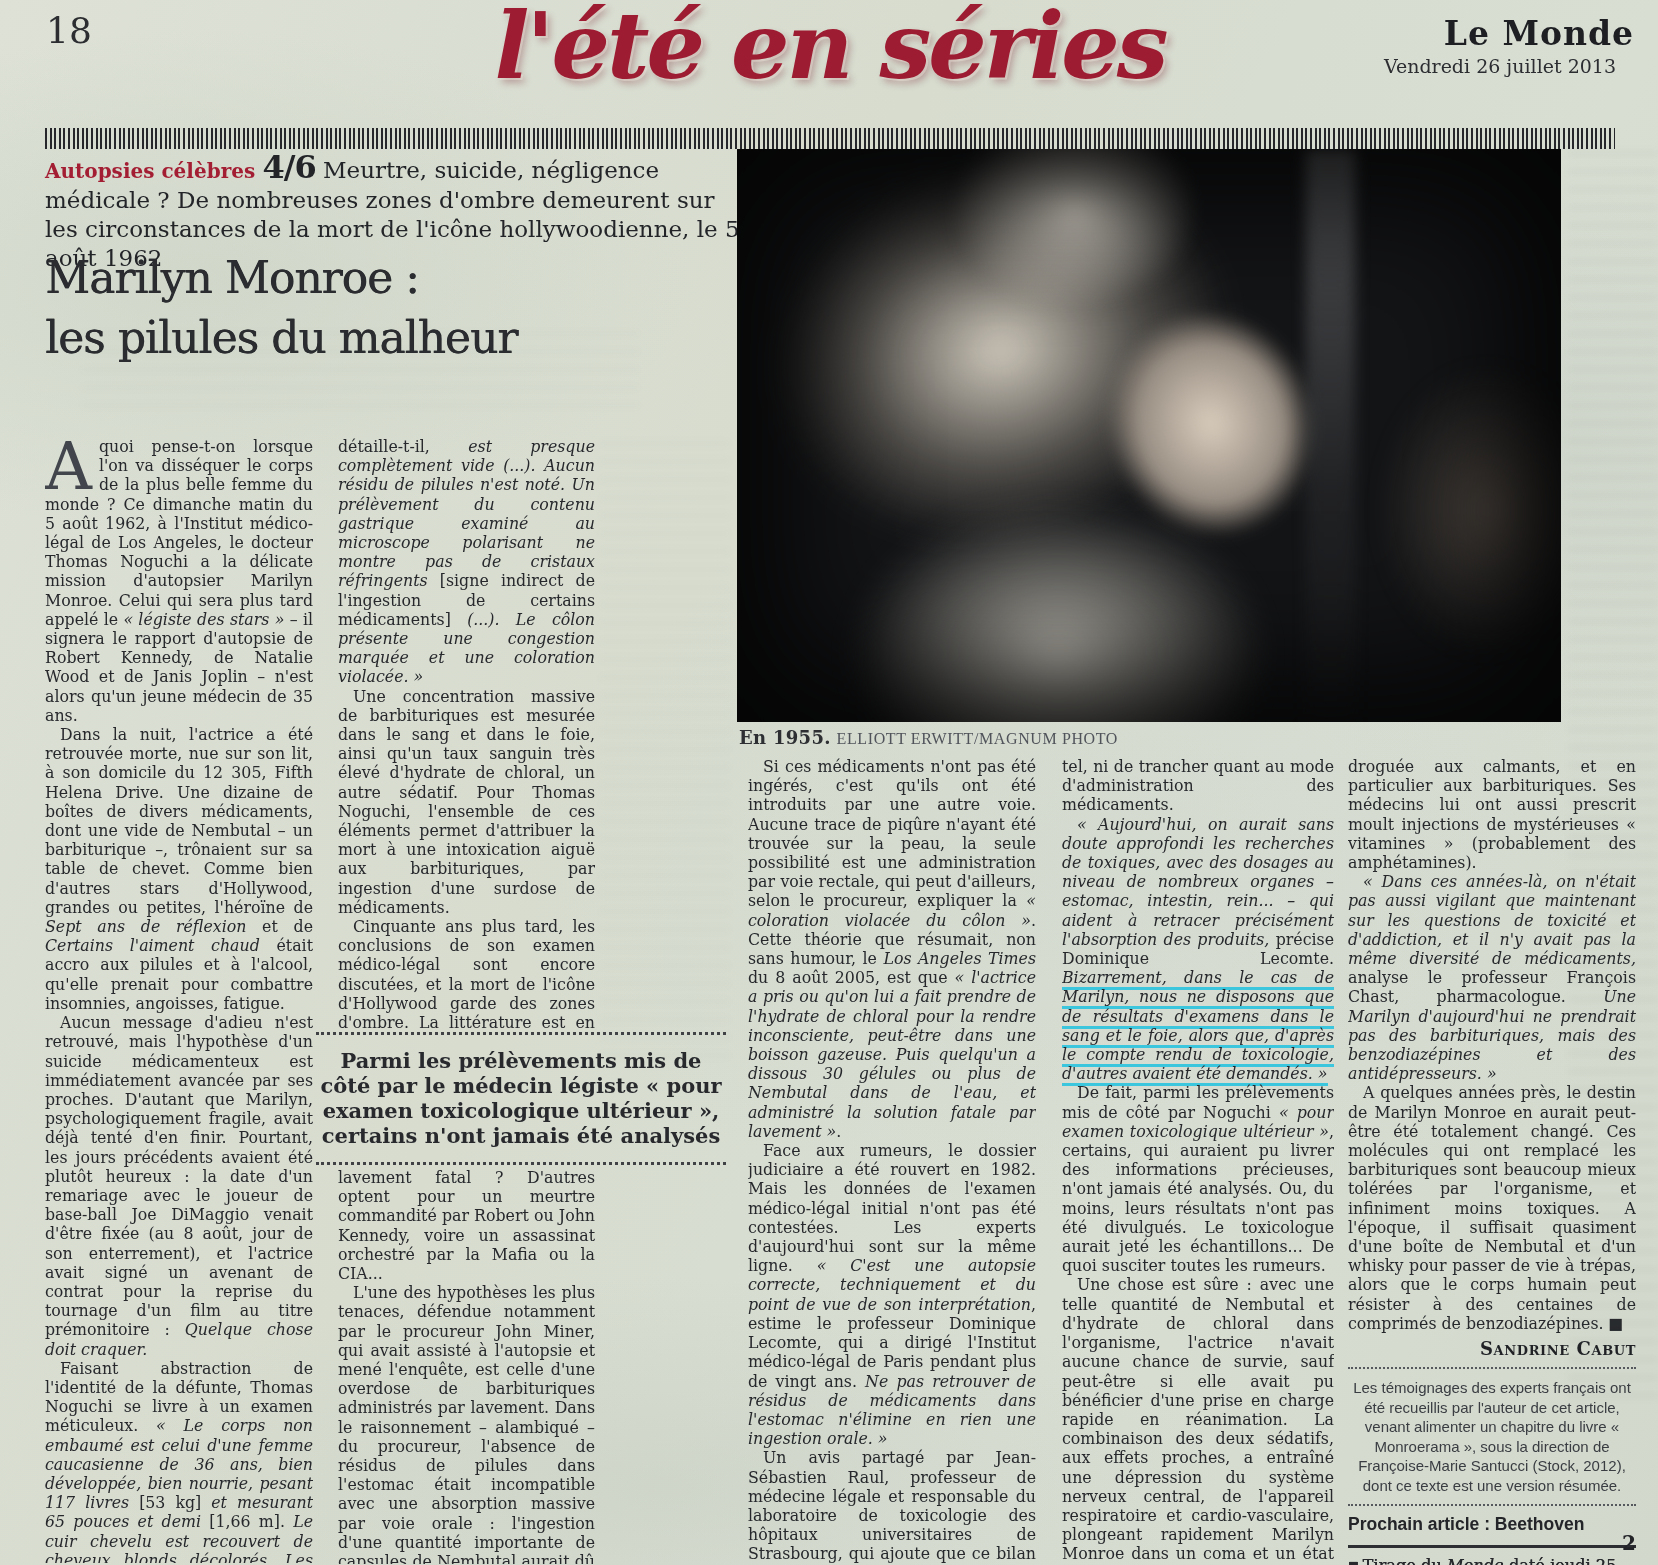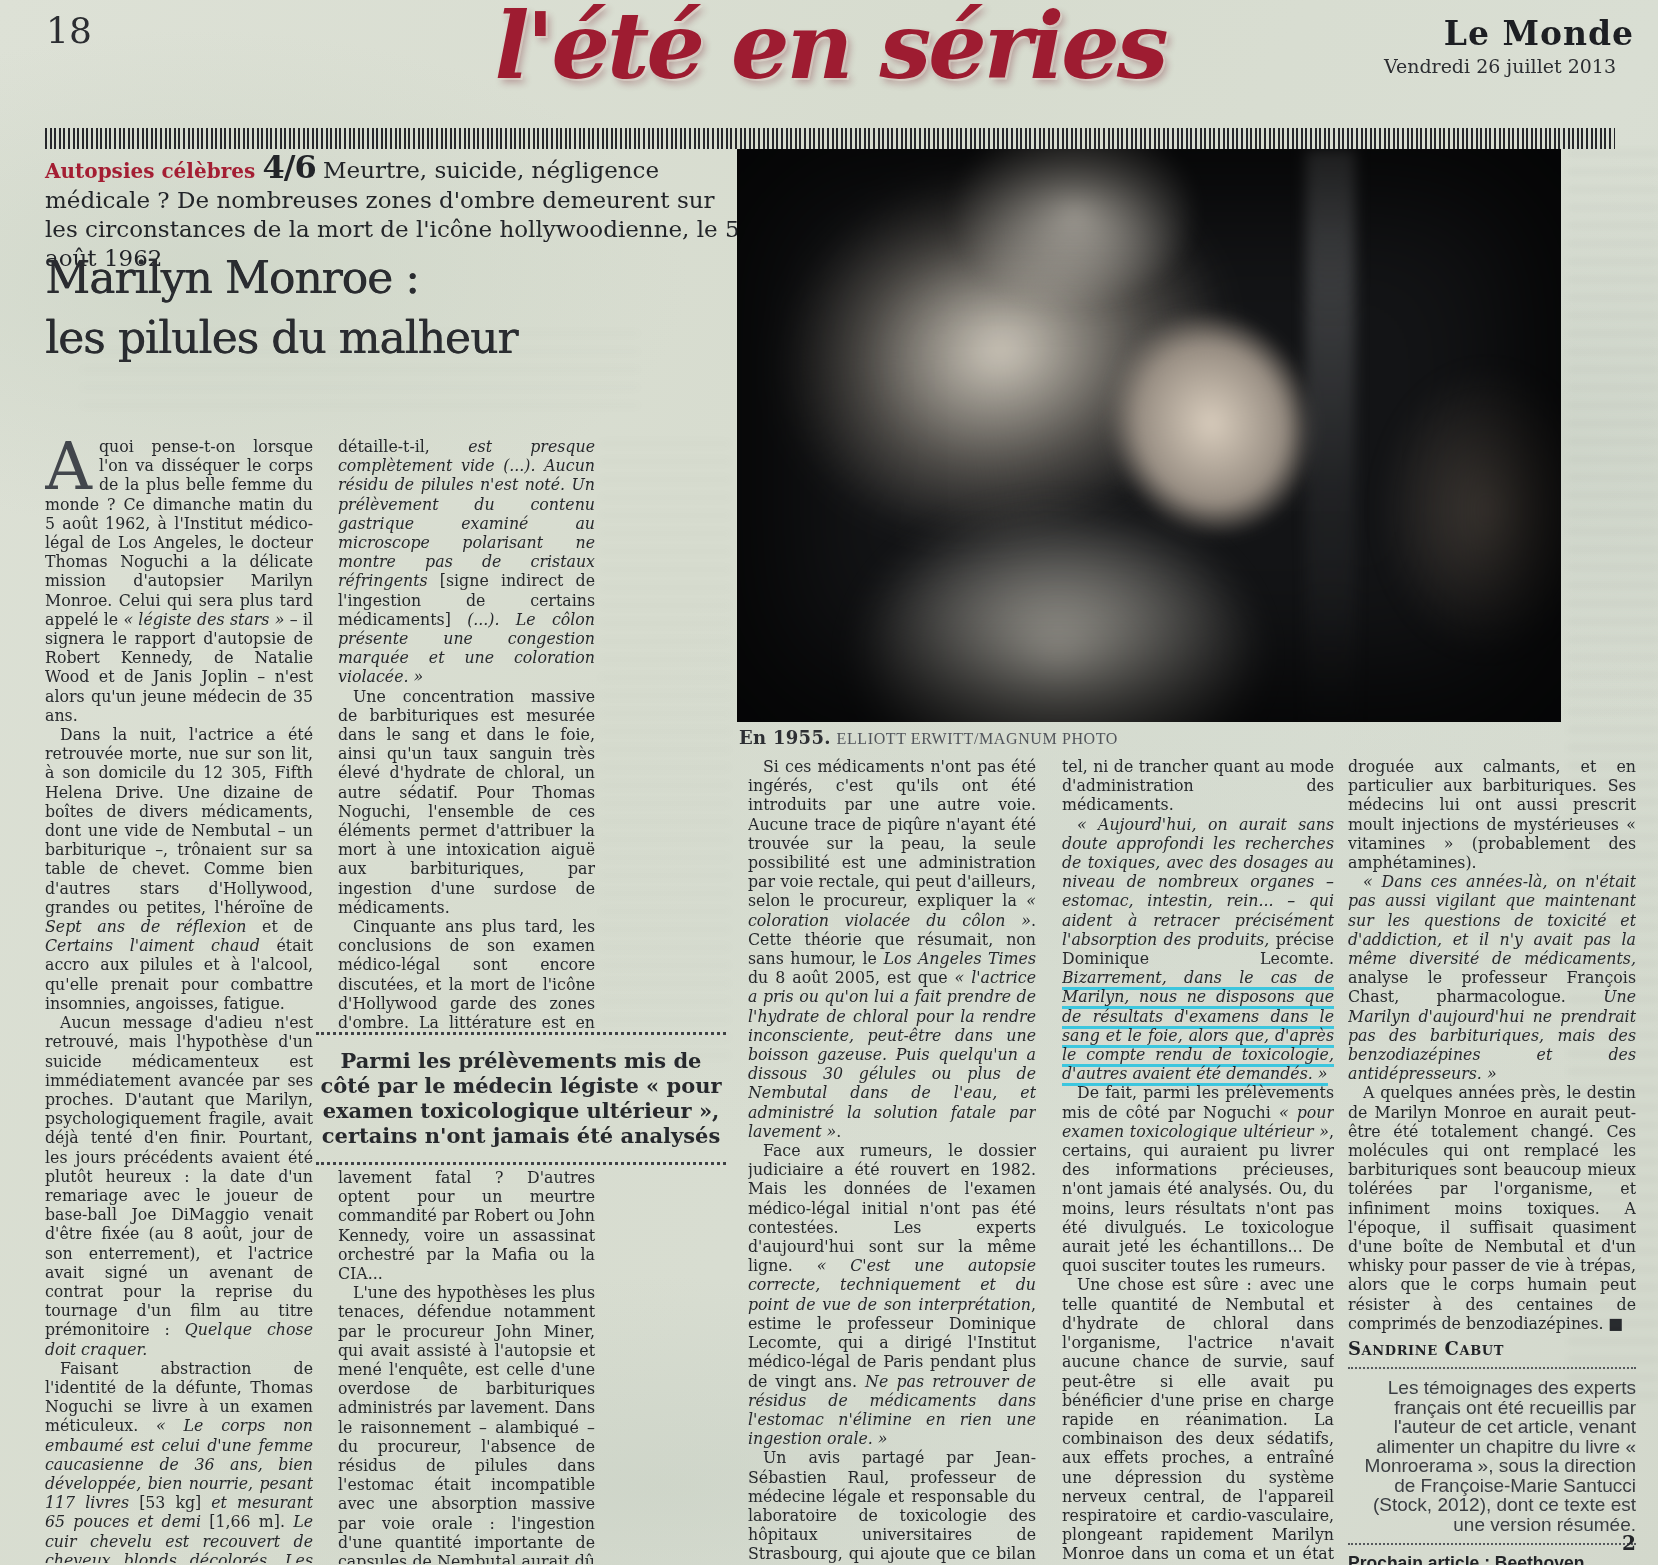--- a/index.html
+++ b/index.html
@@ -61,24 +61,24 @@
   #col2a{left:338px;top:437px;width:257px;height:592px;}
   #col2b{left:338px;top:1168px;width:257px;height:396px;}
   #col3{left:748px;top:757px;width:288px;height:808px;}
   #col4{left:1062px;top:757px;width:272px;height:808px;}
   #col5{left:1348px;top:757px;width:288px;height:808px;}
   
   .pullquote{position:absolute;left:316px;top:1032px;width:406px;padding:13px 2px 14px;
     border-top:3px dotted #3f4145;border-bottom:3px dotted #3f4145;
     font-size:21px;font-weight:bold;line-height:25px;text-align:center;color:#27292d;}
   
-  .byline{text-align:left;font-weight:bold;font-variant:small-caps;letter-spacing:.6px;
+  .byline{text-align:right;font-weight:bold;font-variant:small-caps;letter-spacing:.6px;
     font-size:18px;margin-top:6px;color:#1f2125;}
   .footnote{margin-top:9px;border-top:2px dotted #55585c;padding-top:9px;
-    font-family:"Liberation Sans",sans-serif;font-size:19px;line-height:19.5px;color:#3a3d42;text-align:right;}
+    font-family:"Liberation Sans",sans-serif;font-size:15px;line-height:19.5px;color:#3a3d42;text-align:center;}
   .next-article{margin-top:9px;border-top:2px dotted #55585c;padding-top:9px;
     font-family:Liberation Sans, sans-serif;font-weight:bold;font-size:17.5px;color:#232529;}
   .print-run{margin-top:10px;border-top:3px solid #2c2e32;padding-top:8px;
     font-size:16.2px;line-height:20px;text-shadow:.4px 0 0 currentColor;color:#26282c;text-align:left;}
   .print-run .bullet{font-size:11px;vertical-align:2px;padding-right:4px;}
   .folio-right{position:absolute;right:22px;top:1531px;font-size:20px;font-weight:bold;color:#222428;}
 </style>
 </head>
 <body>
 

